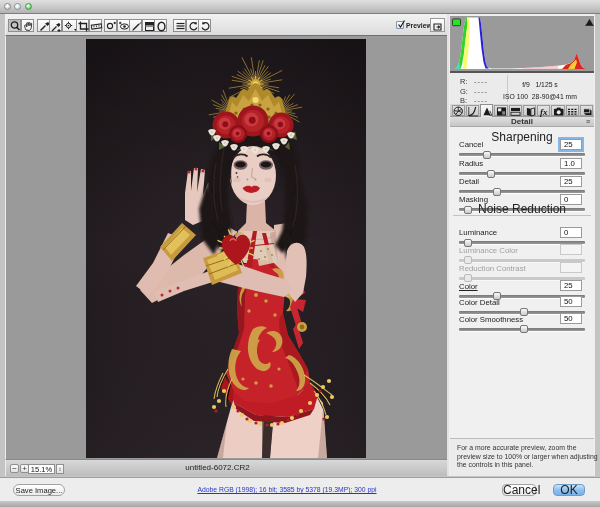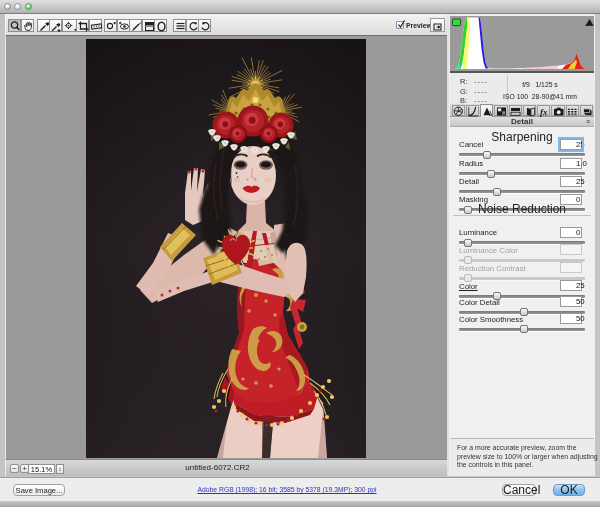--- a/index.html
+++ b/index.html
@@ -38,21 +38,21 @@
     background:linear-gradient(#dfdfdf,#c6c6c6); border-bottom:1px solid #aaa;
     text-align:center; font-size:8px; font-weight:bold; color:#333; line-height:10px; }
   #detail { position:absolute; left:1px; top:113px; width:144px; height:311px; background:#f0f0f0; }
   #note { position:absolute; left:1px; top:424px; width:144px; height:38px; background:#ebebeb;
     border-top:1px solid #bbb; font-size:6.9px; color:#333; }
   #note div { white-space:nowrap; }
   .seclabel { position:absolute; width:100%; text-align:center; font-size:12px; color:#222; }
   .rowlabel { position:absolute; left:9px; font-size:7.8px; color:#222; }
   .rowlabel.dis { color:#9f9f9f; }
   .valbox { position:absolute; left:110px; width:22px; height:11px; background:#fff; border:1px solid #9a9a9a;
-    font-size:7.8px; color:#111; text-align:left; padding-left:15px; line-height:10px; }
+    font-size:7.8px; color:#111; text-align:left; padding-left:3px; line-height:10px; }
   .valbox.focus { outline:2px solid #85b6e6; }
   .valbox.dis { border-color:#c9c9c9; background:#f4f4f4; }
   .slider { position:absolute; left:9px; width:126px; height:3px;
     background:linear-gradient(#787878,#9a9a9a); border-radius:1px; box-shadow:0 1px 0 #fdfdfd; }
   .slider.dis { background:#c9c9c9; box-shadow:0 1px 0 #f8f8f8; }
   .thumb { position:absolute; top:-2.5px; width:8px; height:8px; background:linear-gradient(#fafafa,#c9c9c9);
     border:1px solid #777; border-radius:2px; }
   .thumb.dis { border-color:#bbb; background:#e9e9e9; }
   
   #botbar { left:0; top:477px; width:600px; height:24px; background:#ededed; border-top:1px solid #9e9e9e; }
@@ -687,18 +687,18 @@
       </div>
     </div>
   <div id="note">
     <div class="abs" style="left:7px; top:5px;">For a more accurate preview, zoom the</div>
     <div class="abs" style="left:7px; top:13.5px;">preview size to 100% or larger when adjusting</div>
     <div class="abs" style="left:7px; top:22px;">the controls in this panel.</div>
   </div>
 </div>
 
 <div id="botbar" class="abs">
-  <div class="macbtn" style="left:13px; width:52px; line-height:11px; font-size:7.6px; white-space:nowrap;">Save Image...</div>
+  <div class="macbtn" style="left:13px; width:52px; line-height:11px; font-size:7.6px; white-space:nowrap;border-radius:6px;">Save Image...</div>
   <div id="link">Adobe RGB (1998); 16 bit; 3585 by 5378 (19.3MP); 300 ppi</div>
   <div class="macbtn" style="left:502px; width:34px; line-height:11px;">Cancel</div>
   <div class="macbtn" id="okbtn" style="left:553px; width:32px; line-height:11px;">OK</div>
 </div>
 <div id="frame-bottom" class="abs"></div>
 
 </body></html>

